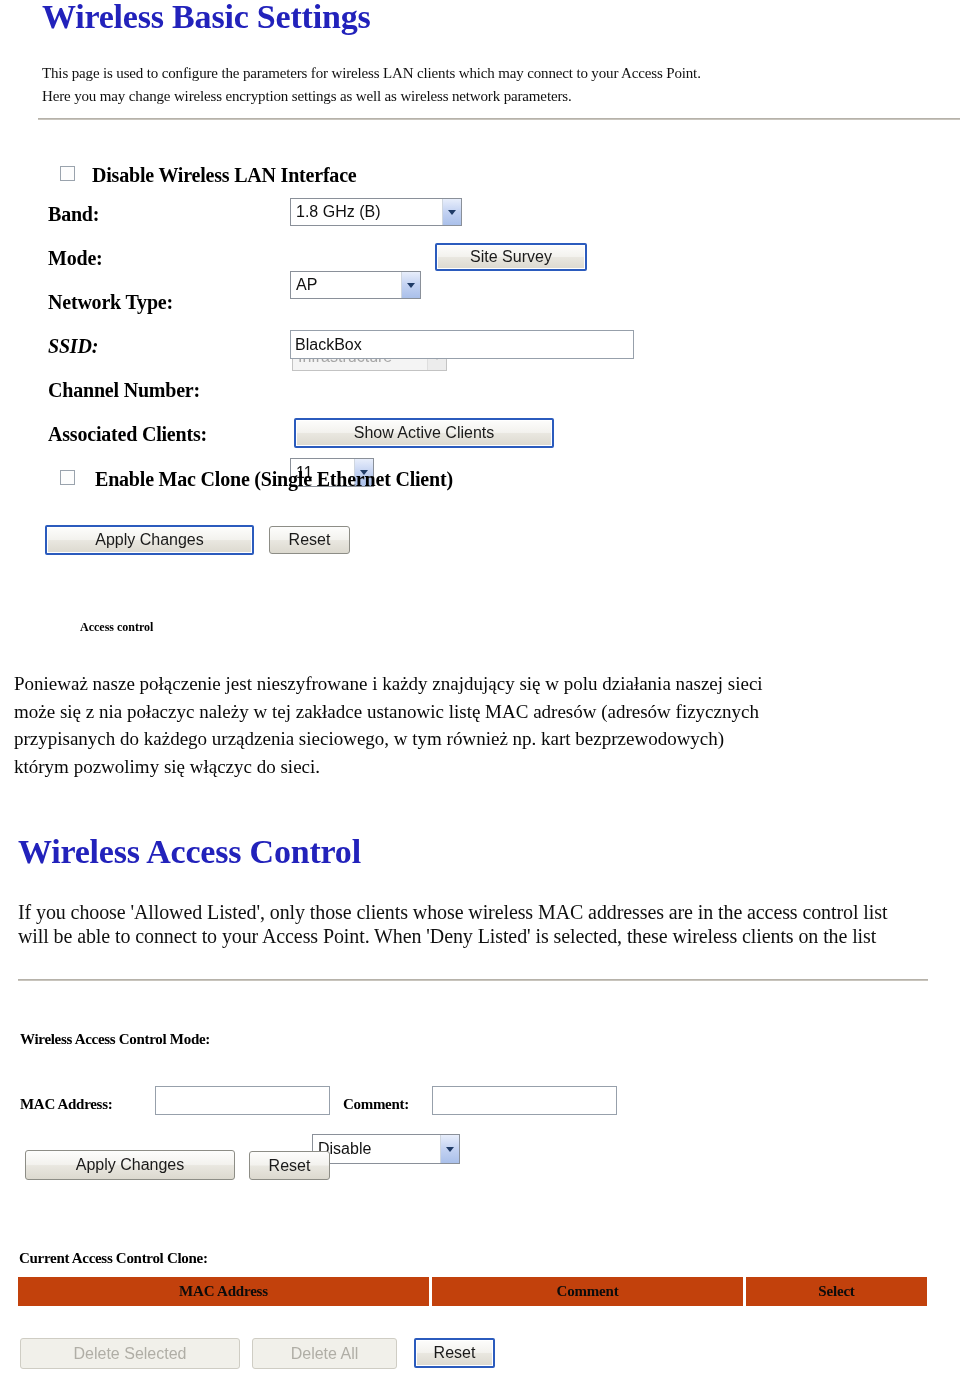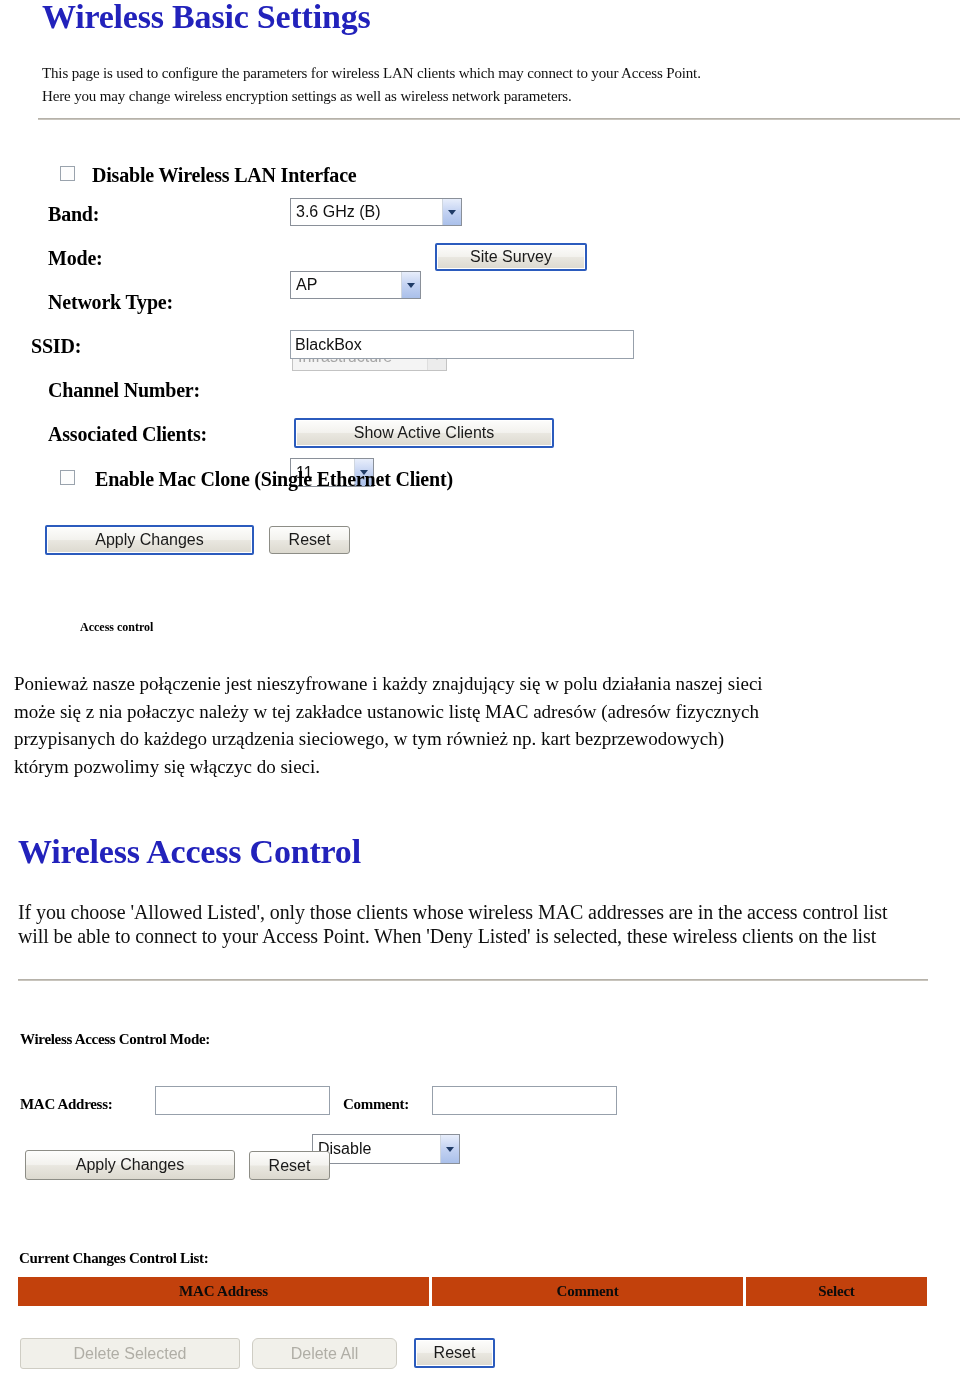--- a/index.html
+++ b/index.html
@@ -216,21 +216,21 @@
   <div>Here you may change wireless encryption settings as well as wireless network parameters.</div>
 </div>
 
 <div class="abs hrule" style="left:38px; top:118px; width:922px;"></div>
 
 <div class="abs cbox" style="left:60px; top:166px;"></div>
 <div class="abs flabel" style="left:92px; top:166px;">Disable Wireless LAN Interface</div>
 
 <div class="abs flabel" style="left:48px; top:205px;">Band:</div>
 <div class="abs sel" style="left:290px; top:198px; width:172px; height:28px;">
-  <span class="sel-val">3.6 GHz (B)</span>
+  <span class="sel-val">1.8 GHz (B)</span>
   <span class="sel-arrow">
       <span></span>
     </span>
 </div>
 
 <div class="abs flabel" style="left:48px; top:249px;">Mode:</div>
 <div class="abs sel" style="left:290px; top:243px; width:131px; height:28px;">
   <span class="sel-val">AP</span>
   <span class="sel-arrow">
       <span></span>
@@ -239,21 +239,21 @@
 <div class="abs btn focus" style="left:435px; top:243px; width:152px; height:28px;">Site Survey</div>
 
 <div class="abs flabel" style="left:48px; top:293px;">Network Type:</div>
 <div class="abs sel disabled" style="left:292px; top:287px; width:155px; height:28px;">
   <span class="sel-val">Infrastructure</span>
   <span class="sel-arrow">
       <span></span>
     </span>
 </div>
 
-<div class="abs flabel" style="left:31px; top:337px;">SSID:</div>
+<div class="abs flabel" style="left:48px; top:337px;font-style:italic;">SSID:</div>
 <div class="abs tinput" style="left:290px; top:330px; width:344px; height:29px;">BlackBox</div>
 
 <div class="abs flabel" style="left:48px; top:381px;">Channel Number:</div>
 <div class="abs sel" style="left:290px; top:374px; width:84px; height:29px;">
   <span class="sel-val">11</span>
   <span class="sel-arrow">
       <span></span>
     </span>
 </div>
 
@@ -294,25 +294,25 @@
 
 <div class="abs flabel-sm" style="left:20px; top:1096px;">MAC Address:</div>
 <div class="abs tinput" style="left:155px; top:1086px; width:175px; height:29px;"></div>
 
 <div class="abs flabel-sm" style="left:343px; top:1096px;">Comment:</div>
 <div class="abs tinput" style="left:432px; top:1086px; width:185px; height:29px;"></div>
 
 <div class="abs btn" style="left:25px; top:1150px; width:210px; height:30px;">Apply Changes</div>
 <div class="abs btn" style="left:249px; top:1151px; width:81px; height:29px;">Reset</div>
 
-<div class="abs plain-head" style="left:19px; top:1250px;">Current Changes Control List:</div>
+<div class="abs plain-head" style="left:19px; top:1250px;">Current Access Control Clone:</div>
 
 <div class="abs tbl-head" style="left:18px; top:1277px; width:909px; height:29px;">
   <div class="th" style="width:411px;">MAC Address</div>
   <div class="th" style="width:314px;">Comment</div>
   <div class="th" style="flex:1;">Select</div>
 </div>
 
 <div class="abs" style="left:18px; top:1306px; width:909px; height:1px;"></div>
 
 <div class="abs btn disabled" style="left:20px; top:1338px; width:220px; height:31px;text-align:center;">Delete Selected</div>
-<div class="abs btn disabled" style="left:252px; top:1338px; width:145px; height:31px;border-radius:6px;">Delete All</div>
+<div class="abs btn disabled" style="left:252px; top:1338px; width:145px; height:31px;">Delete All</div>
 <div class="abs btn focus" style="left:414px; top:1338px; width:81px; height:30px;">Reset</div>
 
 </body></html>

